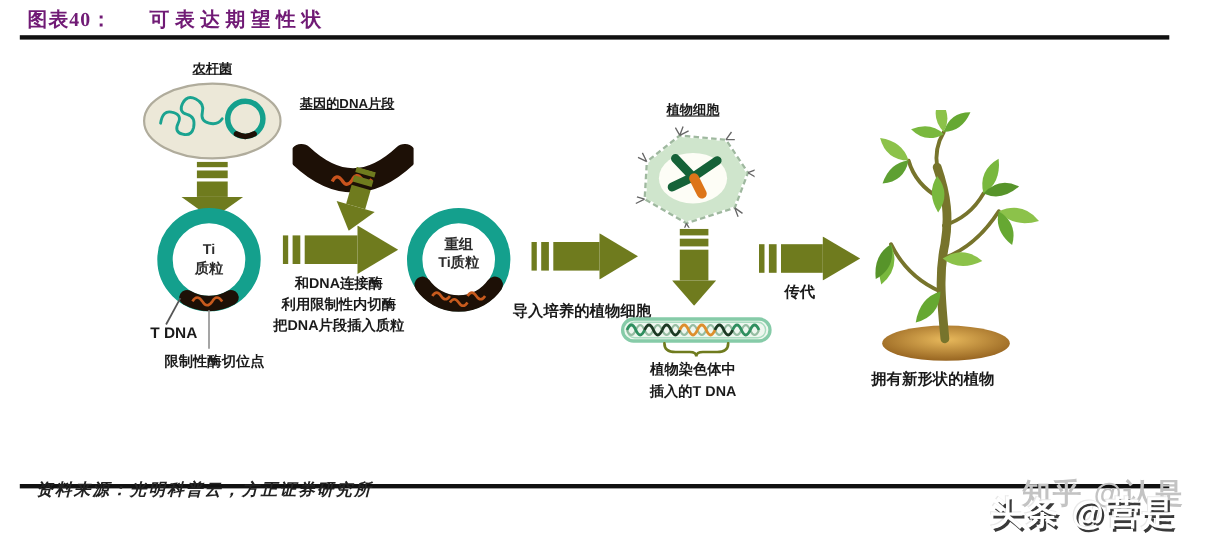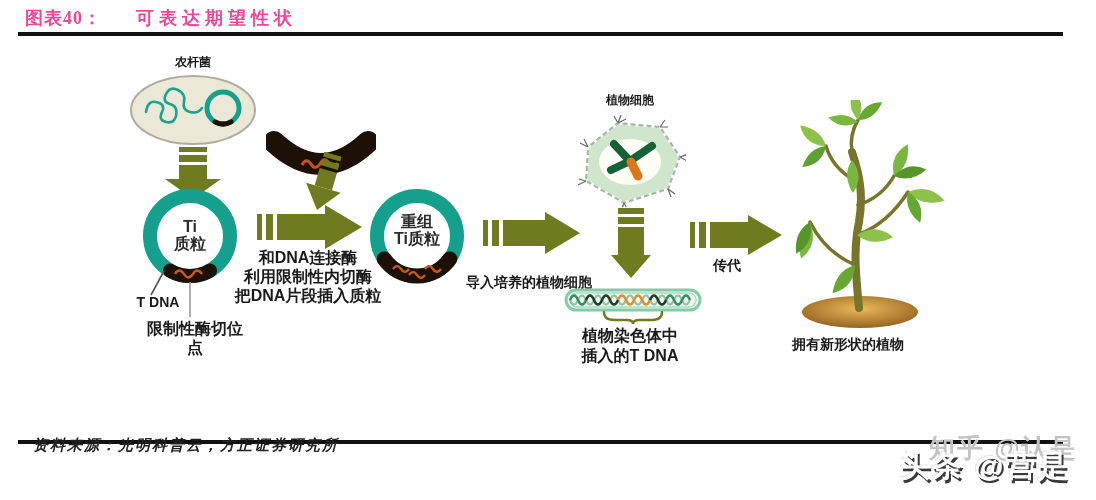--- a/index.html
+++ b/index.html
@@ -2,29 +2,29 @@
 <html><head>
 <meta charset="utf-8">
 <style>
   html,body{margin:0;padding:0;background:#ffffff;}
   .canvas{
     position:relative;width:1096px;height:500px;background:#ffffff;overflow:hidden;
     font-family:"Liberation Sans",sans-serif;color:#1a1a1a;
   }
   
   .hdr{position:absolute;left:25px;top:6px;display:flex;align-items:baseline;
-       font-family:"Liberation Serif",serif;font-weight:bold;font-size:18px;color:#ec4899;}
+       font-family:"Liberation Serif",serif;font-weight:bold;font-size:18px;color:#701a75;}
   .hdr .flabel{letter-spacing:1px;}
   .hdr .ftitle{margin-left:34px;letter-spacing:5px;}
   .rule{position:absolute;left:18px;width:1045px;height:4px;background:#111;}
   .rule.top{top:32px;}
   .rule.bottom{top:440px;}
   
   .lbl{position:absolute;font-weight:bold;text-align:center;line-height:19px;color:#1a1a1a;}
-  .s12{font-size:12px;} .s13{font-size:16px;} .s14{font-size:14px;}
+  .s12{font-size:12px;text-decoration:underline;} .s13{font-size:13px;} .s14{font-size:14px;}
   .inner{font-weight:600;color:#2b2b2b;line-height:17px;}
   .abs{position:absolute;}
   
   .source{position:absolute;left:33px;top:436px;font-family:"Liberation Serif",serif;
           font-style:italic;font-weight:bold;font-size:15px;letter-spacing:2px;color:#222;}
   .wm-gray{position:absolute;left:884px;top:431px;font-size:26px;font-weight:bold;
            color:#c3c3c3;letter-spacing:2px;white-space:nowrap;z-index:5;margin-left:45px;}
   .wm-white{position:absolute;left:900px;top:446px;font-size:30px;font-weight:bold;
             color:#ffffff;letter-spacing:2px;white-space:nowrap;z-index:6;
             text-shadow:2px 3px 0 #3a3a3a, -1px -1px 0 #e8e8e8;}
@@ -66,20 +66,21 @@
   </div>
 
   <svg class="abs" style="left:130px;top:265px;" width="120" height="60" viewBox="0 0 120 60">
     <path d="M34,6 L21,30" stroke="#555" stroke-width="1.6" fill="none"></path>
     <path d="M60,17 L60,52" stroke="#999" stroke-width="1.6" fill="none"></path>
   </svg>
   <div class="lbl s14" style="left:128px;top:293px;width:60px;">T DNA</div>
   <div class="lbl s13" style="left:145px;top:319px;width:100px;">限制性酶切位点</div>
 
   <div class="lbl s12" style="left:253px;top:85px;width:125px;">
+    <div>基因的DNA片段</div>
   </div>
   <svg class="abs" style="left:266px;top:128px;" width="110" height="64" viewBox="0 0 110 64">
     <path d="M8,14 Q55,58 102,14" fill="none" stroke="#1d1006" stroke-width="22" stroke-linecap="round"></path>
     <path d="M36,37 q4,-8 9,-1 q4,7 9,0 q4,-8 9,-1 q4,7 9,0" fill="none" stroke="#c8531d" stroke-width="3"></path>
   </svg>
 
   <svg class="abs" style="left:305px;top:153px;transform:rotate(16deg);" width="40" height="58" viewBox="0 0 40 58" fill="#6f7b1e">
     <rect x="11" y="0" width="18" height="5"></rect>
       <rect x="11" y="8" width="18" height="6"></rect>
     <rect x="11" y="17" width="18" height="18"></rect>

